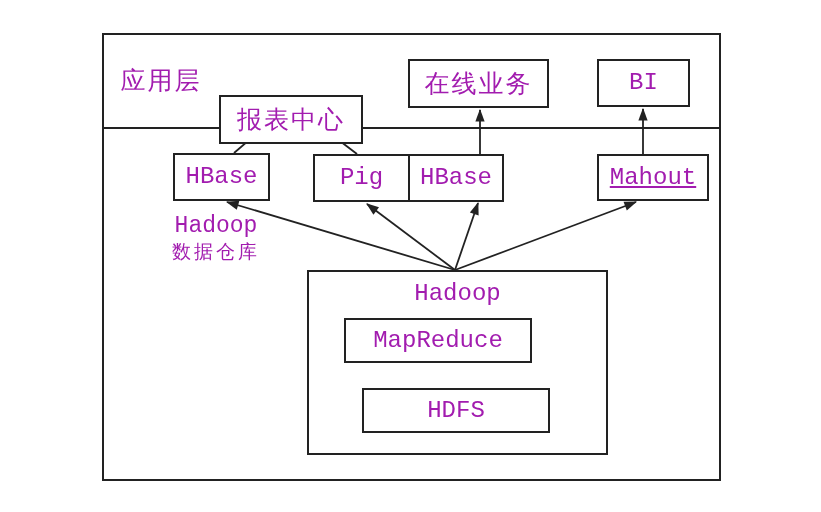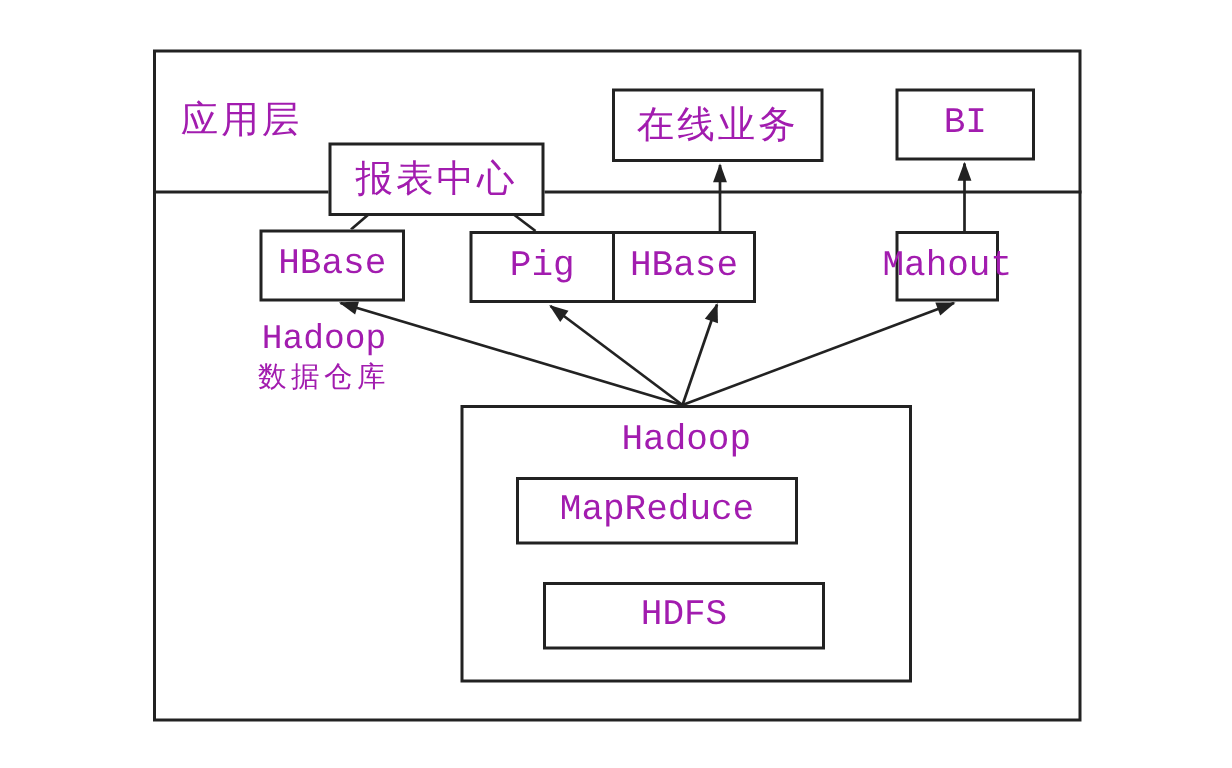--- a/index.html
+++ b/index.html
@@ -134,21 +134,21 @@
 
   <div class="node latin" style="left:173px; top:153px; width:97px; height:48px;">
     <span>HBase</span>
   </div>
   <div class="node latin" style="left:313px; top:154px; width:97px; height:48px;">
     <span>Pig</span>
   </div>
   <div class="node latin" style="left:408px; top:154px; width:96px; height:48px;">
     <span>HBase</span>
   </div>
-  <div class="node latin" style="left:597px; top:154px; width:69px; height:47px;">
+  <div class="node latin" style="left:597px; top:154px; width:112px; height:47px;text-decoration:underline;">
     <span>Mahout</span>
   </div>
 
   <div class="warehouse-label">
     <span class="line1">Hadoop</span>
     <span class="line2">数据仓库</span>
   </div>
 
   <div class="node" style="left:307px; top:270px; width:301px; height:185px;"></div>
   <div class="hadoop-title">Hadoop</div>

